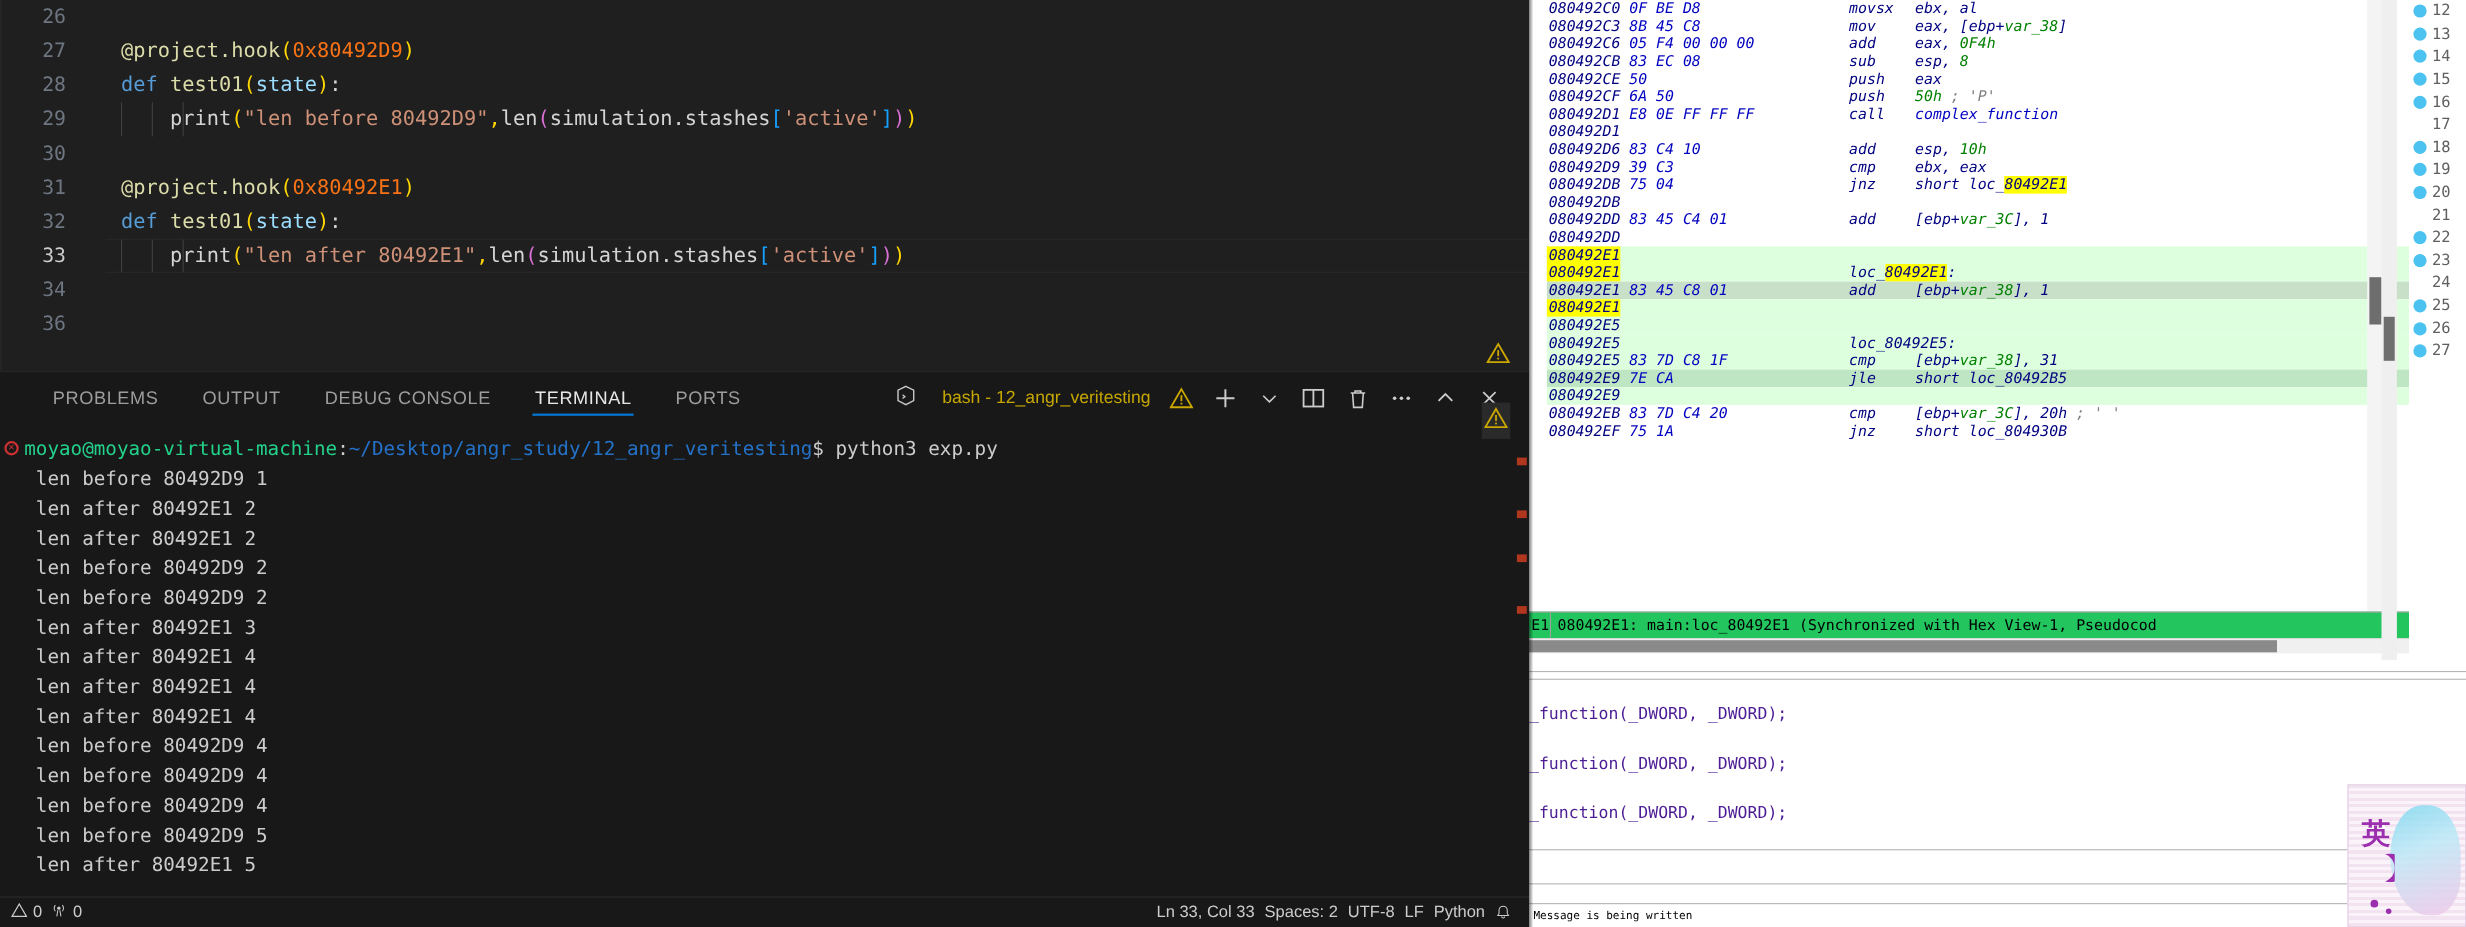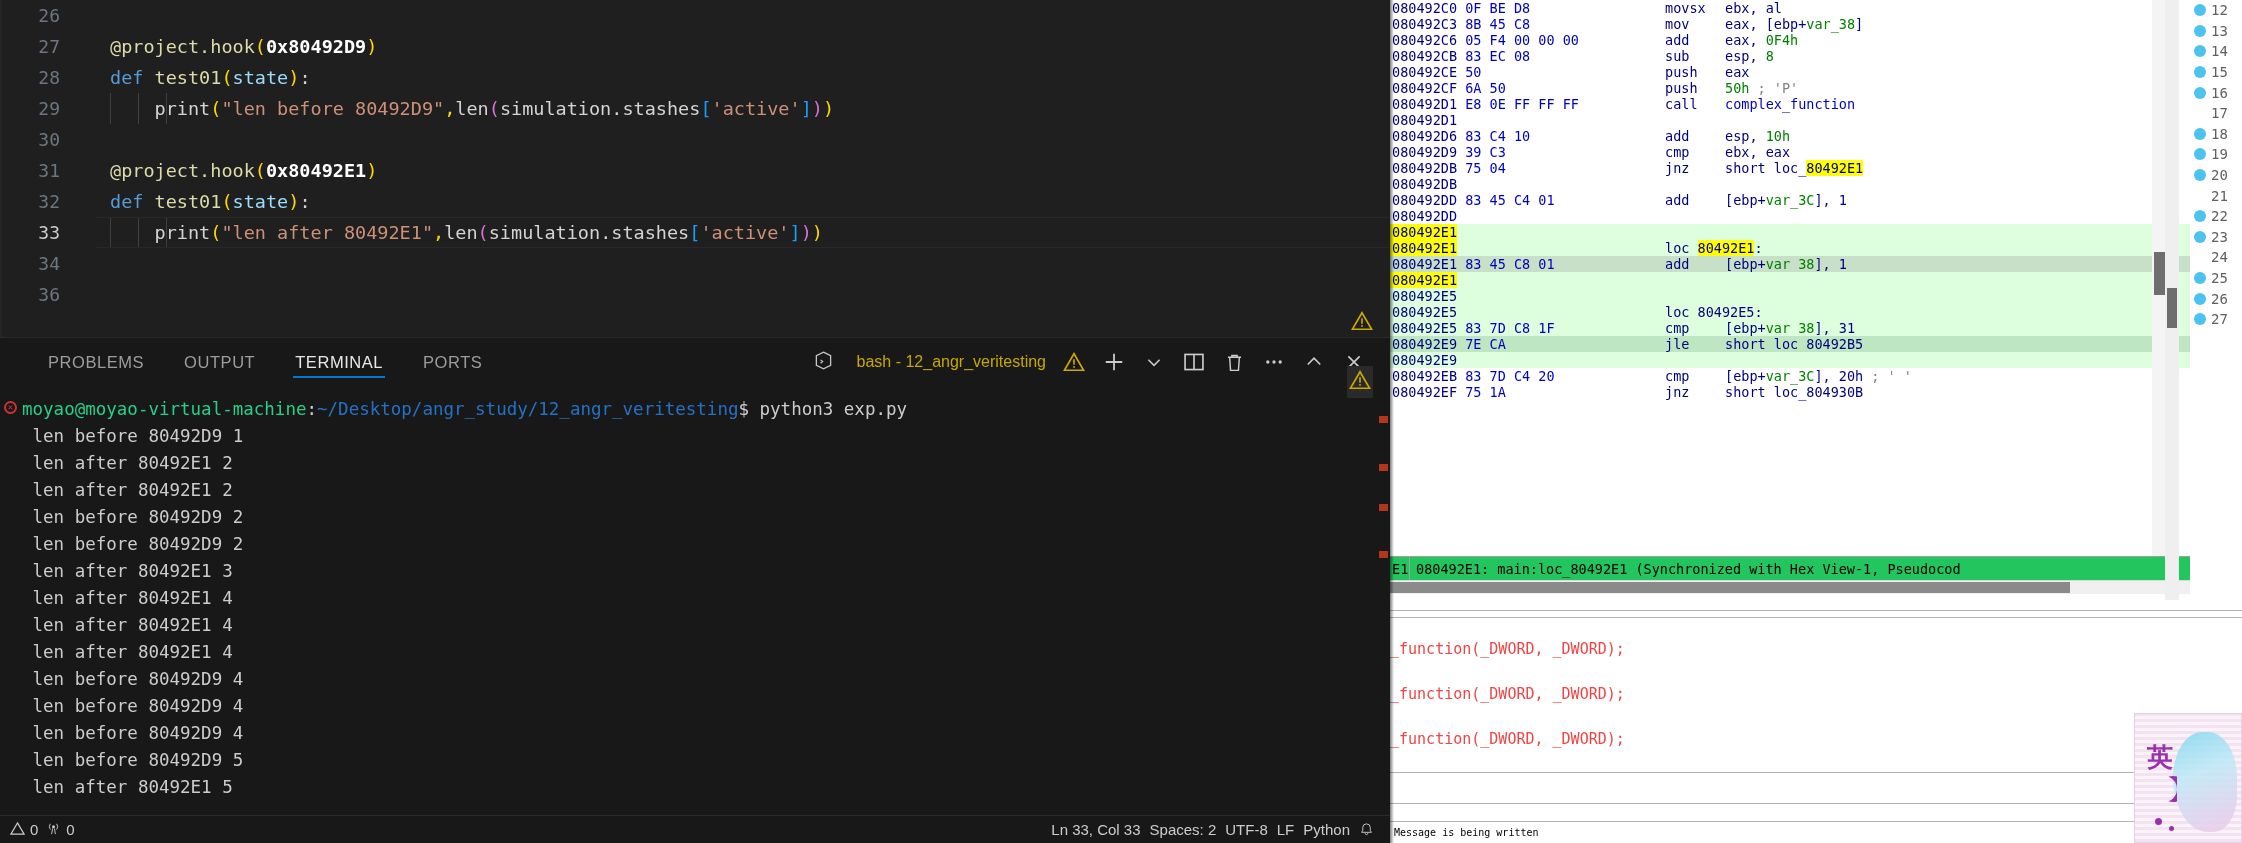--- a/index.html
+++ b/index.html
@@ -42,21 +42,21 @@
     pointer-events:none;
   }
   .guide {
     position:absolute; top:0; bottom:0; width:1px; background:#404040;
   }
   
   .t-dec   { color:#dcdcaa; }
   .t-kw    { color:#569cd6; }
   .t-fn    { color:#dcdcaa; }
   .t-param { color:#9cdcfe; }
-  .t-num   { color:#ffffff;font-weight:bold; }
+  .t-num   { color:#f97316; }
   .t-str   { color:#ce9178; }
   .t-punc  { color:#ffd700; }
   .t-punc2 { color:#da70d6; }
   .t-punc3 { color:#179fff; }
   .t-plain { color:#d4d4d4; }
 
   
   .editor-leftbar{
     position:absolute; left:0; top:0; width:2px; height:337px; background:#252526;
   }
@@ -138,22 +138,22 @@
   .sb-item{ display:flex; align-items:center; gap:5px; cursor:pointer; white-space:nowrap;}
 
   
   .ida {
     position:absolute; left:1390px; top:0; width:852px; height:843px;
     background:#ffffff; overflow:hidden;
     font-family:"DejaVu Sans Mono", monospace;
   }
   
   .ida-disasm{
-    position:absolute; left:0; top:0; width:800px; height:572px;
-    background:#ffffff; overflow:hidden;
+    position:absolute; left:16px; top:0; width:800px; height:572px;
+    background:#ffffff; overflow:hidden;font-style:italic;
   }
   .da-row{
     position:relative; height:16px; line-height:16px; font-size:13.5px;
     white-space:pre; display:flex;
   }
   .da-addr{ color:#000080; flex:0 0 auto; padding-left:2px; }
   .da-bytes{ color:#0000c0; }
   .da-mnem{ position:absolute; left:275px; color:#000080; }
   .da-ops { position:absolute; left:335px; color:#000080; }
   .op-reg { color:#000080; }
@@ -192,21 +192,21 @@
     position:absolute; left:2px; top:252px; width:11px; height:43px; background:#6e6e6e;
   }
 
   
   .ida-pseudo{
     position:absolute; left:0; top:600px; width:852px; height:243px;
     background:#ffffff;
   }
   .ps-sep{ position:absolute; left:0; width:852px; height:1px; background:#b4b4b4; }
   .ps-line{
-    position:absolute; left:0; font-size:15px; color:#ef4444; white-space:pre;
+    position:absolute; left:0; font-size:15px; color:#4c1d95; white-space:pre;
     font-family:"DejaVu Sans Mono", monospace;
   }
   .ps-bottom{
     position:absolute; left:0; bottom:0; width:852px; height:22px;
     border-top:1px solid #b4b4b4; background:#ffffff;
     font-size:10px; color:#000; line-height:22px; padding-left:4px; overflow:hidden;
   }
 
   
   .ida-side{
@@ -318,20 +318,21 @@
             <div class="code"></div>
           </div>
         </div>
     </div>
 
     <div class="panel">
       <div class="panel-header">
         <div class="panel-tabs" id="panel-tabs">
             <div class="panel-tab">PROBLEMS</div>
             <div class="panel-tab">OUTPUT</div>
+            <div class="panel-tab">DEBUG CONSOLE</div>
             <div class="panel-tab active">TERMINAL</div>
             <div class="panel-tab">PORTS</div>
           </div>
 
         <div class="panel-actions">
           <div class="term-name">
             <span>
               <svg width="19" height="19" viewBox="0 0 16 16">
                 <path d="M8 1 L14 4 L14 12 L8 15 L2 12 L2 4 Z" fill="none" stroke="#c6c6c6" stroke-width="1.1"></path>
                 <path d="M5.5 7.5 l1.8 1.4 -1.8 1.4" fill="none" stroke="#c6c6c6" stroke-width="1"></path>

